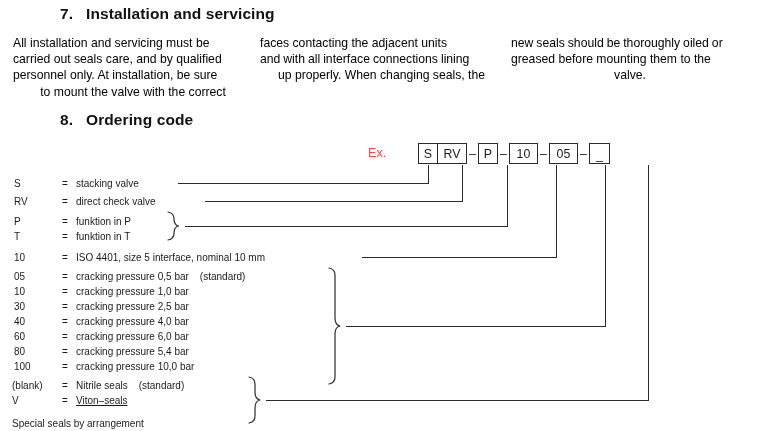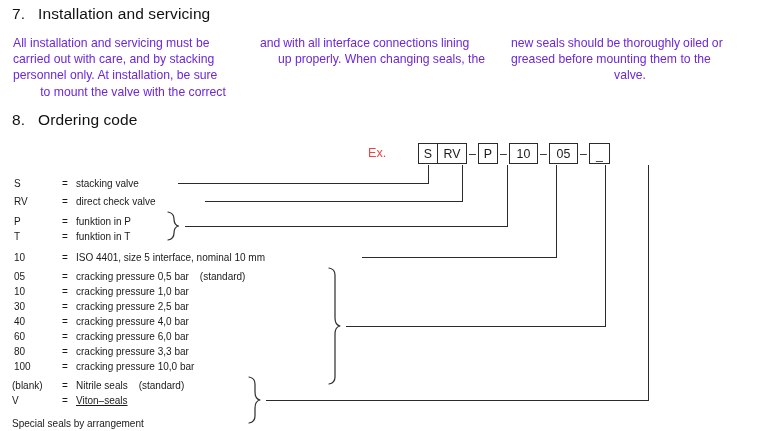--- a/index.html
+++ b/index.html
@@ -16,38 +16,39 @@
     width: 760px;
     height: 431px;
     overflow: hidden;
     background: #ffffff;
   }
 
   
   .section-head {
     position: absolute;
     font-size: 15.5px;
-    font-weight: normal;
+    font-weight: bold;
     color: #111111;
     letter-spacing: 0.1px;
     white-space: nowrap;
+    margin-left: 48px;
   }
   .section-head .num {
     display: inline-block;
     width: 26px;
   }
   #head-7 { left: 12px; top: 5px; }
   #head-8 { left: 12px; top: 111px; }
 
   
   .col {
     position: absolute;
     font-size: 12.2px;
     line-height: 16.2px;
-    color: #6d28d9;
+    color: #000000;
     text-align: justify;
   }
   .col p { margin: 0; }
   #col-1 { left: 13px; top: 35px; width: 240px; }
   #col-2 { left: 260px; top: 35px; width: 243px; }
   #col-3 { left: 511px; top: 35px; width: 238px; }
   
   .col .last { text-align: center; }
   .tight { word-spacing: -0.4px; }
 
@@ -143,26 +144,27 @@
 <body>
 
 <div id="page">
 
   <div class="section-head" id="head-7">
     <span class="num">7.</span><span>Installation and servicing</span>
   </div>
 
   <div class="col" id="col-1">
     <p>All installation and servicing  must be</p>
-    <p>carried out with care, and by stacking</p>
+    <p>carried out seals care, and by qualified</p>
     <p>personnel only. At installation, be sure</p>
     <p class="last">to mount the valve with the correct</p>
   </div>
 
   <div class="col" id="col-2">
+    <p>faces  contacting  the  adjacent  units</p>
     <p class="tight">and with all interface connections lining</p>
     <p class="last">up properly. When changing seals, the</p>
   </div>
 
   <div class="col" id="col-3">
     <p class="tight">new seals should be thoroughly oiled or</p>
     <p>greased  before  mounting  them  to  the</p>
     <p class="last">valve.</p>
   </div>
 
@@ -213,21 +215,21 @@
   <div class="key-row" style="left:14px; top:299px;">
     <span class="code">30</span><span class="eq">=</span><span>cracking pressure 2,5 bar</span>
   </div>
   <div class="key-row" style="left:14px; top:314px;">
     <span class="code">40</span><span class="eq">=</span><span>cracking pressure 4,0 bar</span>
   </div>
   <div class="key-row" style="left:14px; top:329px;">
     <span class="code">60</span><span class="eq">=</span><span>cracking pressure 6,0 bar</span>
   </div>
   <div class="key-row" style="left:14px; top:344px;">
-    <span class="code">80</span><span class="eq">=</span><span>cracking pressure 3,3 bar</span>
+    <span class="code">80</span><span class="eq">=</span><span>cracking pressure 5,4 bar</span>
   </div>
   <div class="key-row" style="left:14px; top:359px;">
     <span class="code">100</span><span class="eq">=</span><span>cracking pressure 10,0 bar</span>
   </div>
 
   <div class="key-row" style="left:12px; top:378px;">
     <span class="code" style="width:50px;">(blank)</span><span class="eq">=</span><span>Nitrile seals</span><span class="std">(standard)</span>
   </div>
   <div class="key-row" style="left:12px; top:393px;text-decoration:underline;">
     <span class="code" style="width:50px;">V</span><span class="eq">=</span><span>Viton–seals</span>

